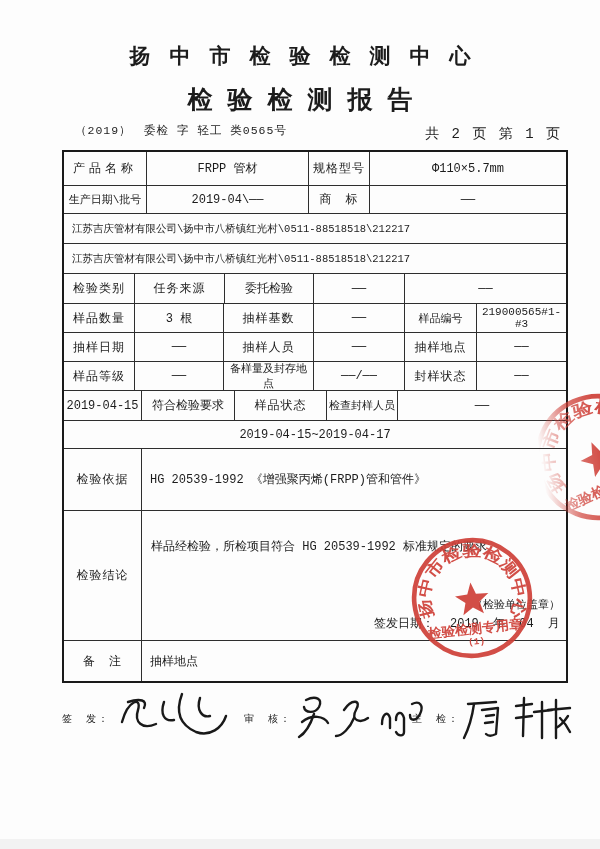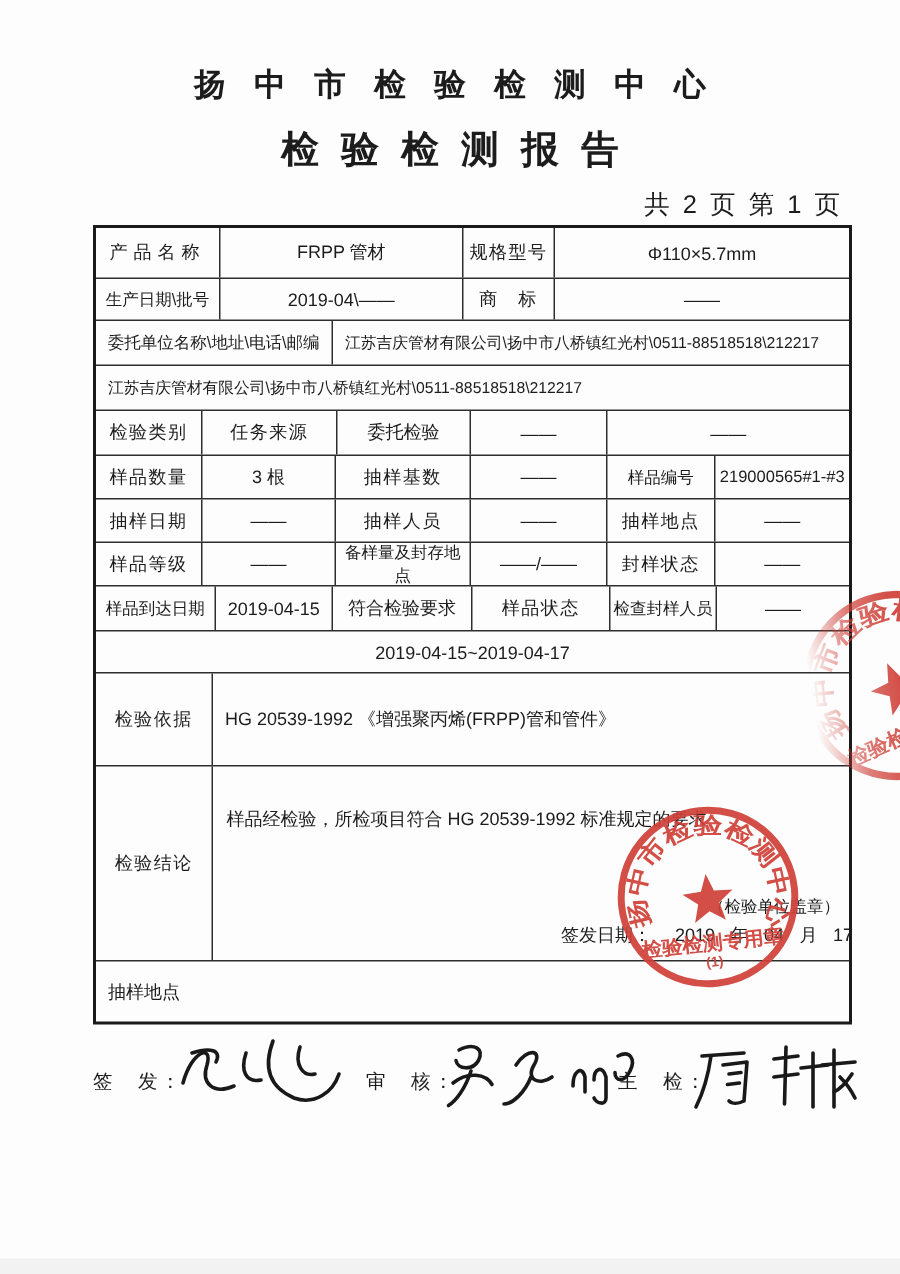--- a/index.html
+++ b/index.html
@@ -1,37 +1,37 @@
 <!DOCTYPE html>
 <html><head>
 <meta charset="utf-8">
 <style>
   * { margin:0; padding:0; box-sizing:border-box; }
   html,body { background:#e8e8e8; }
   body { width:600px; }
   .page {
     position:relative; width:600px; height:849px; overflow:hidden;
     background:#fdfdfd; color:#1c1c1c;
-    font-family:Liberation Sans, sans-serif;
+    font-family:Liberation Mono, monospace;
   }
   .page::after{ content:""; position:absolute; left:0; bottom:0; width:100%; height:10px; background:#f2f2f2; }
 
   
   .org-title {
     position:absolute; top:42px; left:0; width:100%;
     text-align:center; font-size:21px; font-weight:bold;
     letter-spacing:19px; text-indent:19px; white-space:nowrap;
   }
   .report-title {
     position:absolute; top:83px; left:0; width:100%;
     text-align:center; font-size:25px; font-weight:bold;
     letter-spacing:15px; text-indent:15px; white-space:nowrap;
   }
   .ref-no { position:absolute; top:123px; left:75px; font-size:11.5px; letter-spacing:1px; }
-  .page-info { position:absolute; top:125px; right:38px; font-size:17px; letter-spacing:2px; }
+  .page-info { position:absolute; top:125px; right:38px; font-size:14px; letter-spacing:2px; }
 
   
   .doc-table {
     position:absolute; left:62px; top:150px; width:506px;
     border:2px solid #1a1a1a; background:transparent;
   }
   .t-row { display:flex; border-bottom:1px solid #2e2e2e; }
   .t-row:last-child { border-bottom:none; }
   .t-cell {
     border-right:1px solid #2e2e2e;
@@ -56,52 +56,52 @@
   .stamp { position:absolute; opacity:.92; pointer-events:none; }
   .stamp svg { display:block; width:100%; height:100%; }
   .stamp-main { left:410px; top:536px; width:124px; height:124px; transform:rotate(-6deg); }
   .stamp-edge {
     left:533px; top:392px; width:130px; height:130px; transform:rotate(-24deg);
     -webkit-mask-image:linear-gradient(105deg, rgba(0,0,0,0) 14%, rgba(0,0,0,.75) 34%, #000 52%);
             mask-image:linear-gradient(105deg, rgba(0,0,0,0) 14%, rgba(0,0,0,.75) 34%, #000 52%);
   }
 
   
-  .sig-label { position:absolute; font-size:13px; letter-spacing:2px; }
+  .sig-label { position:absolute; font-size:10px; letter-spacing:2px; }
   .sig { position:absolute; }
   .sig svg { display:block; }
   .sig path { fill:none; stroke:#191919; stroke-width:2.4; stroke-linecap:round; stroke-linejoin:round; }
 </style>
 </head>
 <body>
 
 <div class="page">
 
   <div class="org-title">扬中市检验检测中心</div>
   <div class="report-title">检验检测报告</div>
+  <div class="ref-no">（2019）　委检 字 轻工 类0565号</div>
   <div class="page-info">共 2 页 第 1 页</div>
 
   <div class="doc-table">
 
     <div class="t-row" style="height:34px">
       <div class="t-cell lbl ls4" style="width:83px">产品名称</div>
       <div class="t-cell" style="width:162px">FRPP 管材</div>
       <div class="t-cell lbl" style="width:61px">规格型号</div>
       <div class="t-cell">Φ110×5.7mm</div>
     </div>
 
     <div class="t-row" style="height:28px">
       <div class="t-cell fs11" style="width:83px">生产日期\批号</div>
       <div class="t-cell" style="width:162px">2019-04\——</div>
       <div class="t-cell lbl" style="width:61px">商　标</div>
       <div class="t-cell">——</div>
     </div>
 
     <div class="t-row" style="height:30px">
-      <div class="t-cell fs11" style="width:158px">委托单位名称\地址\电话\邮编</div>
       <div class="t-cell t-left fs10">江苏吉庆管材有限公司\扬中市八桥镇红光村\0511-88518518\212217</div>
     </div>
 
     <div class="t-row" style="height:30px">
       <div class="t-cell t-left fs10">江苏吉庆管材有限公司\扬中市八桥镇红光村\0511-88518518\212217</div>
     </div>
 
     <div class="t-row" style="height:30px">
       <div class="t-cell lbl" style="width:71px">检验类别</div>
       <div class="t-cell lbl" style="width:90px">任务来源</div>
@@ -131,21 +131,20 @@
     <div class="t-row" style="height:29px">
       <div class="t-cell lbl" style="width:71px">样品等级</div>
       <div class="t-cell" style="width:89px">——</div>
       <div class="t-cell fs11" style="width:90px">备样量及封存地点</div>
       <div class="t-cell" style="width:91px">——/——</div>
       <div class="t-cell lbl" style="width:72px">封样状态</div>
       <div class="t-cell">——</div>
     </div>
 
     <div class="t-row" style="height:30px">
-      <div class="t-cell fs11" style="width:80px">样品到达日期</div>
       <div class="t-cell" style="width:78px">2019-04-15</div>
       <div class="t-cell" style="width:93px">符合检验要求</div>
       <div class="t-cell lbl" style="width:92px">样品状态</div>
       <div class="t-cell fs11" style="width:71px">检查封样人员</div>
       <div class="t-cell">——</div>
     </div>
 
     <div class="t-row" style="height:28px">
       <div class="t-cell">2019-04-15~2019-04-17</div>
     </div>
@@ -160,20 +159,21 @@
       <div class="t-cell concl-cell">
         <span class="concl-text">样品经检验，所检项目符合 HG 20539-1992 标准规定的要求</span>
         <span class="seal-note">（检验单位盖章）</span>
         <span class="issue-date-line">
           <span>签发日期：</span><span class="date-val">2019 年 04 月 17 日</span>
         </span>
       </div>
     </div>
 
     <div class="t-row" style="height:40px">
+      <div class="t-cell lbl" style="width:78px">备　注</div>
       <div class="t-cell t-left">抽样地点</div>
     </div>
   </div>
 
   <div class="stamp stamp-main">
     <svg viewBox="0 0 120 120">
       <circle cx="60" cy="60" r="56" fill="none" stroke="#cf4038" stroke-width="4.5"></circle>
       <path id="arcMain" d="M21.5,74 A41,41 0 1 1 98.5,74" fill="none"></path>
       <text fill="#cf4038" font-size="15" font-weight="bold">
         <textPath href="#arcMain" startOffset="0" textLength="166" lengthAdjust="spacingAndGlyphs">扬中市检验检测中心</textPath>

